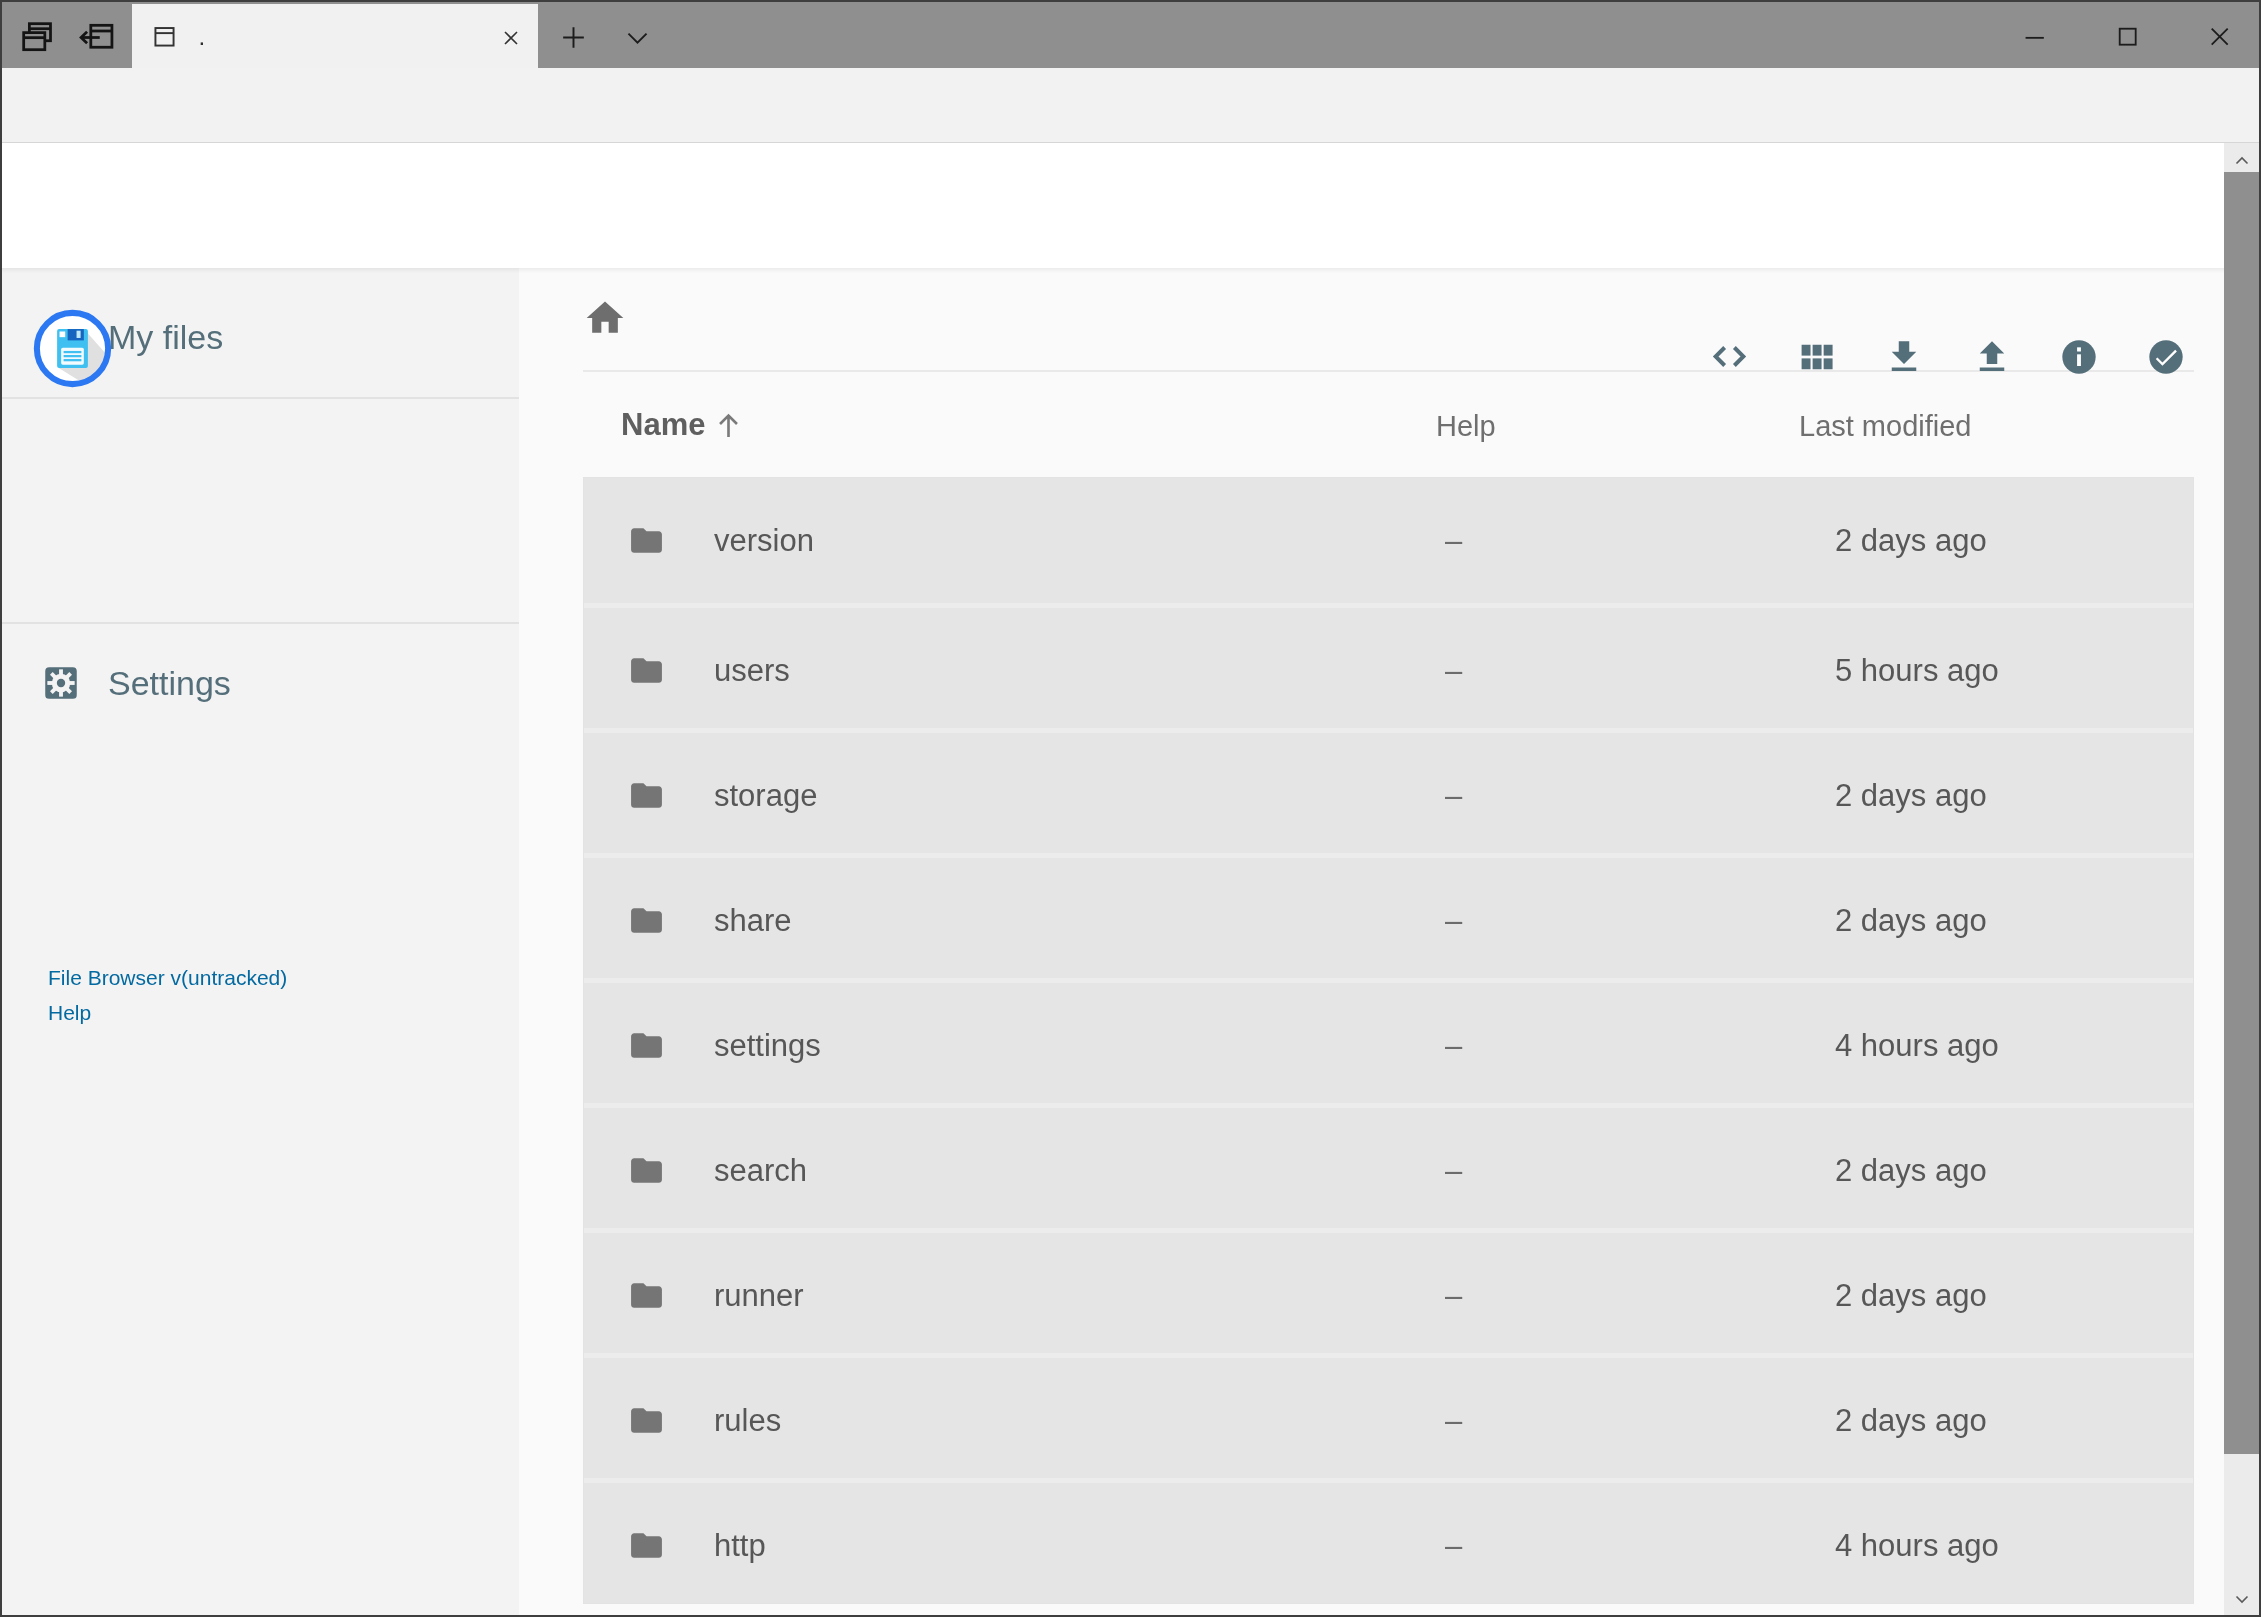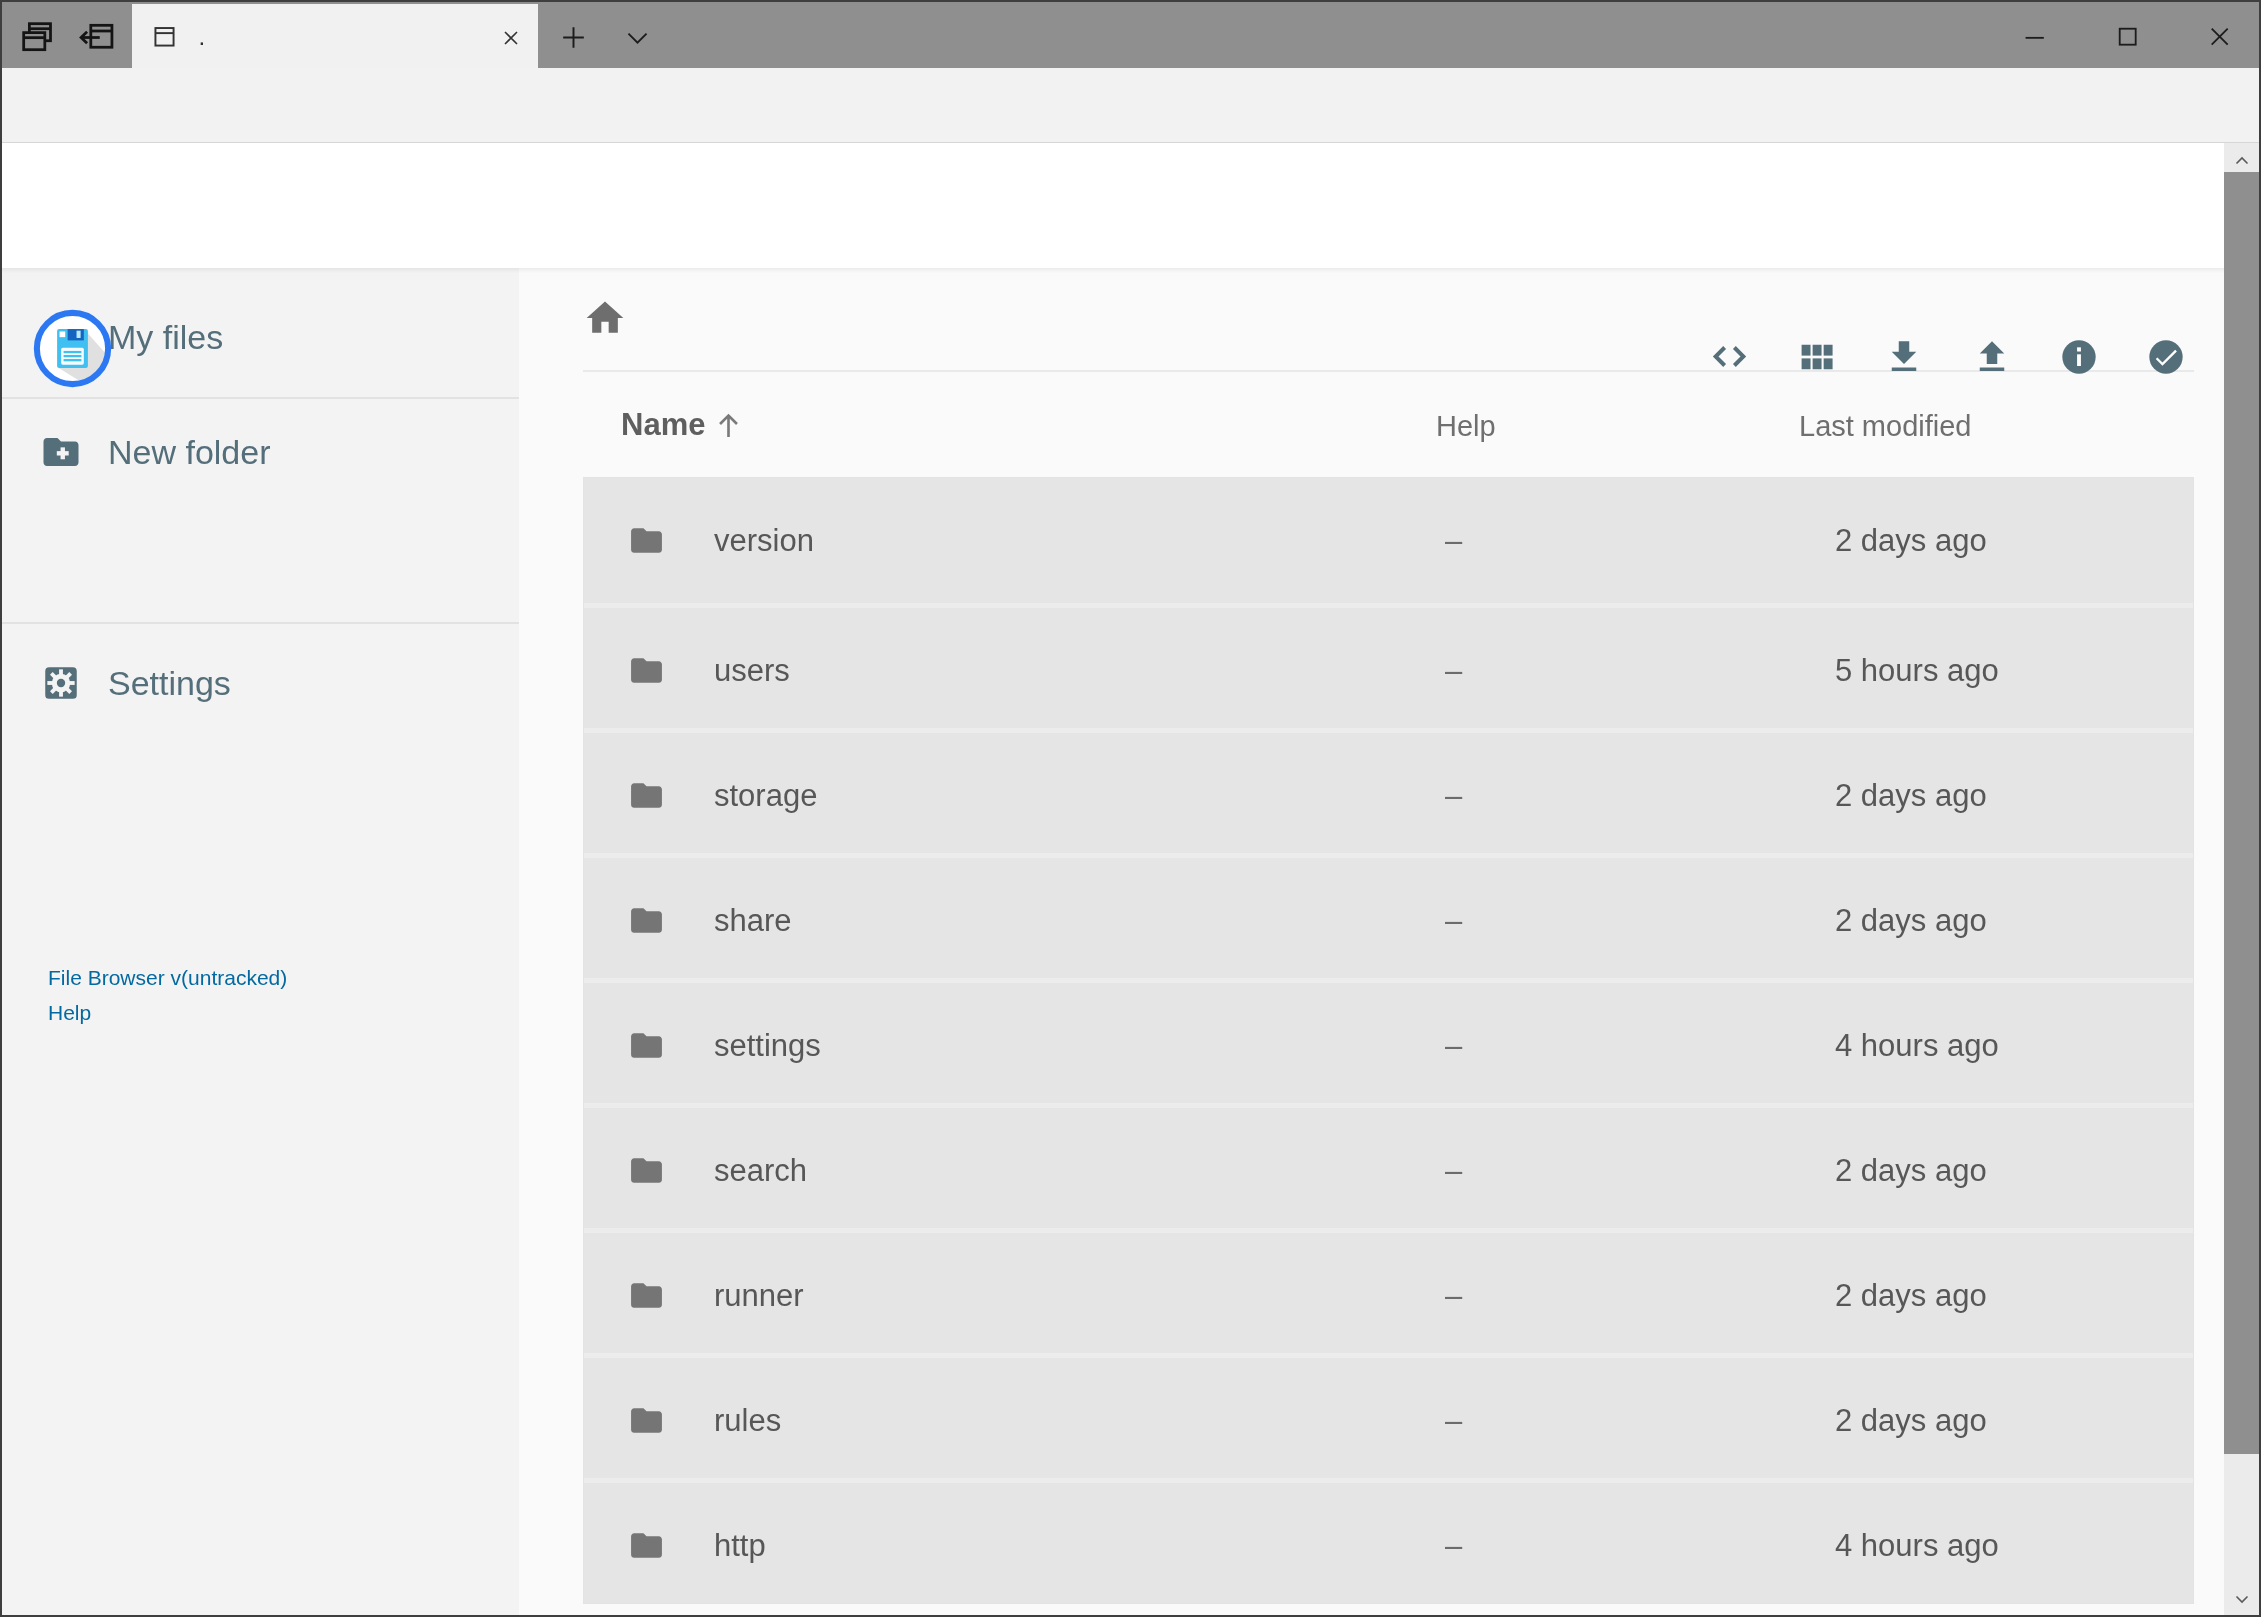--- a/index.html
+++ b/index.html
@@ -304,28 +304,20 @@
 
   <div class="sidebar">
     <div class="side-item" style="top:24px">
       <svg width="42" height="42" viewBox="0 0 24 24">
         <path d="M10 4H4c-1.1 0-2 .9-2 2v12c0 1.1.9 2 2 2h16c1.1 0 2-.9 2-2V8c0-1.1-.9-2-2-2h-8l-2-2z" fill="#546e7a"></path>
       </svg>
       <span class="side-label">My files</span>
     </div>
     <div class="side-div" style="top:129px"></div>
 
-    <div class="side-item" style="top:139px">
-      <svg width="42" height="42" viewBox="0 0 24 24">
-        <path d="M10 4H4c-1.1 0-2 .9-2 2v12c0 1.1.9 2 2 2h16c1.1 0 2-.9 2-2V8c0-1.1-.9-2-2-2h-8l-2-2z" fill="#546e7a"></path>
-        <rect x="9.6" y="11.5" width="6.8" height="2.5" fill="#f3f3f3"></rect>
-        <rect x="11.75" y="9.35" width="2.5" height="6.8" fill="#f3f3f3"></rect>
-      </svg>
-      <span class="side-label">New folder</span>
-    </div>
 
     <div class="side-div" style="top:354px"></div>
 
     <div class="side-item" style="top:370px">
       <svg width="42" height="42" viewBox="0 0 24 24">
         <rect x="3" y="3" width="18" height="18" rx="2.2" fill="#546e7a"></rect>
         <g fill="#f3f3f3">
           <rect x="10.9" y="4.2" width="2.2" height="3.2" transform="rotate(0 12 12)"></rect>
           <rect x="10.9" y="4.2" width="2.2" height="3.2" transform="rotate(45 12 12)"></rect>
           <rect x="10.9" y="4.2" width="2.2" height="3.2" transform="rotate(90 12 12)"></rect>

